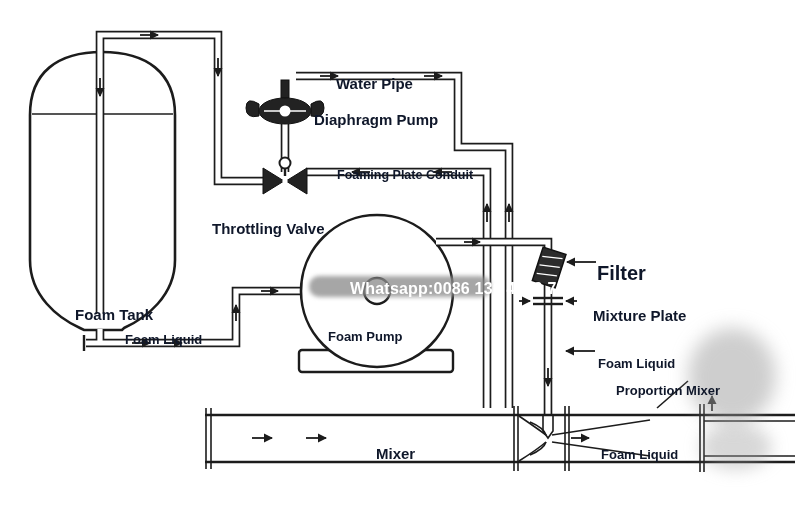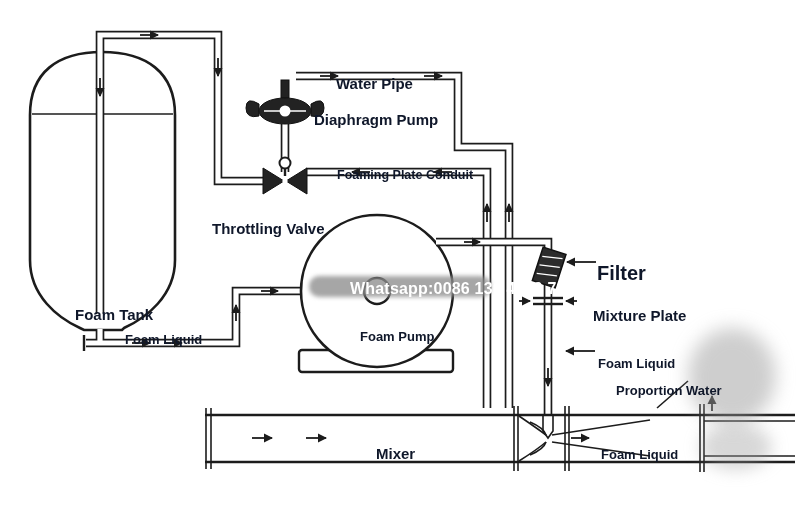--- a/index.html
+++ b/index.html
@@ -180,21 +180,21 @@
   <div class="smudge s2"></div>
   <div class="wm-band"></div>
   <div class="wm-wa">Whatsapp:0086 136 4729 7999</div>
 
   <div class="lbl" style="left:336px;top:56px">Water Pipe</div>
   <div class="lbl" style="left:314px;top:92px">Diaphragm Pump</div>
   <div class="lbl small" style="left:337px;top:149px">Foaming Plate Conduit</div>
   <div class="lbl" style="left:212px;top:201px">Throttling Valve</div>
   <div class="lbl" style="left:75px;top:287px">Foam Tank</div>
   <div class="lbl mid" style="left:125px;top:313px">Foam Liquid</div>
-  <div class="lbl mid" style="left:360px;top:310px">Foam Pump</div>
+  <div class="lbl mid" style="left:328px;top:310px">Foam Pump</div>
   <div class="lbl big" style="left:597px;top:242px">Filter</div>
   <div class="lbl" style="left:593px;top:288px">Mixture Plate</div>
   <div class="lbl mid" style="left:598px;top:337px">Foam Liquid</div>
-  <div class="lbl mid" style="left:616px;top:364px">Proportion Water</div>
+  <div class="lbl mid" style="left:616px;top:364px">Proportion Mixer</div>
   <div class="lbl" style="left:376px;top:426px">Mixer</div>
   <div class="lbl tiny" style="left:601px;top:428px">Foam Liquid</div>
 
 </div>
 
 </body></html>

